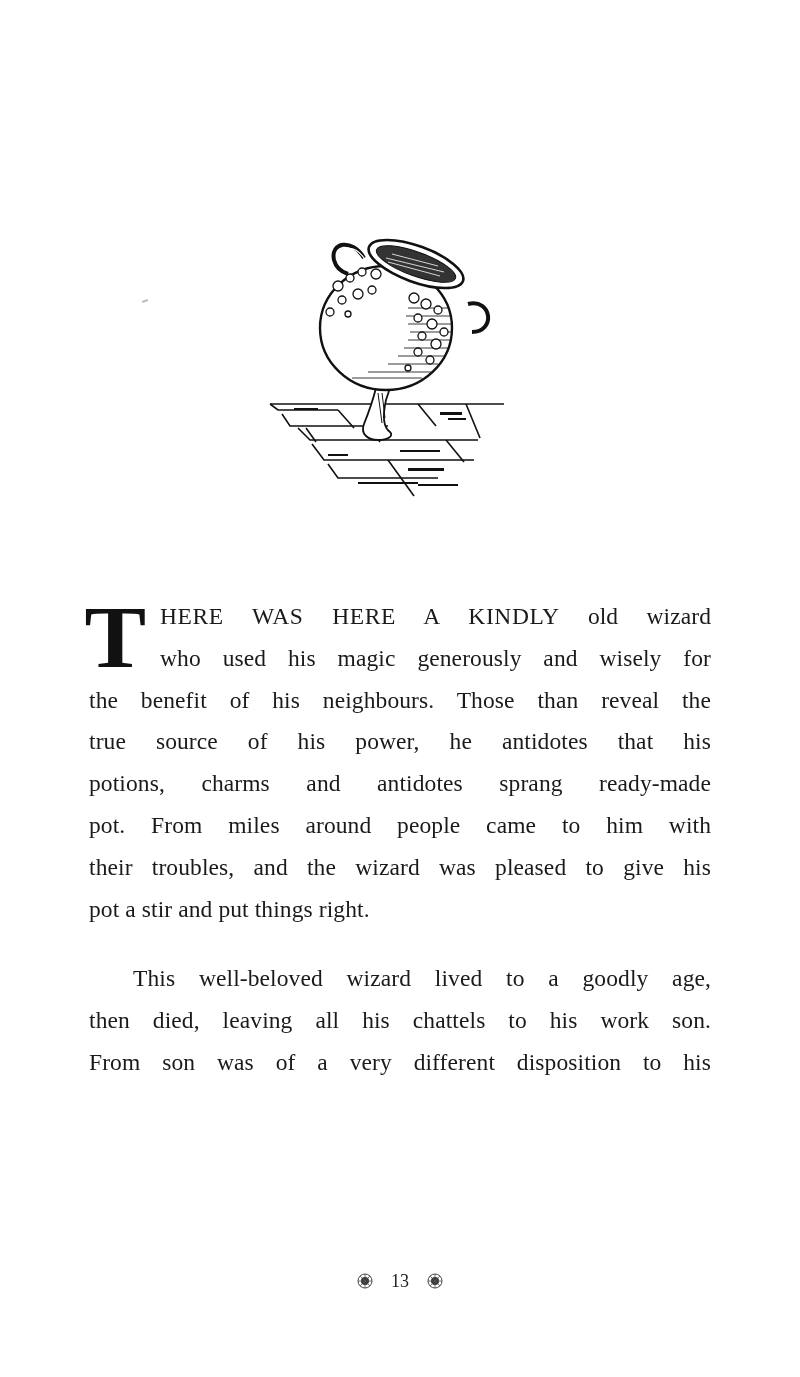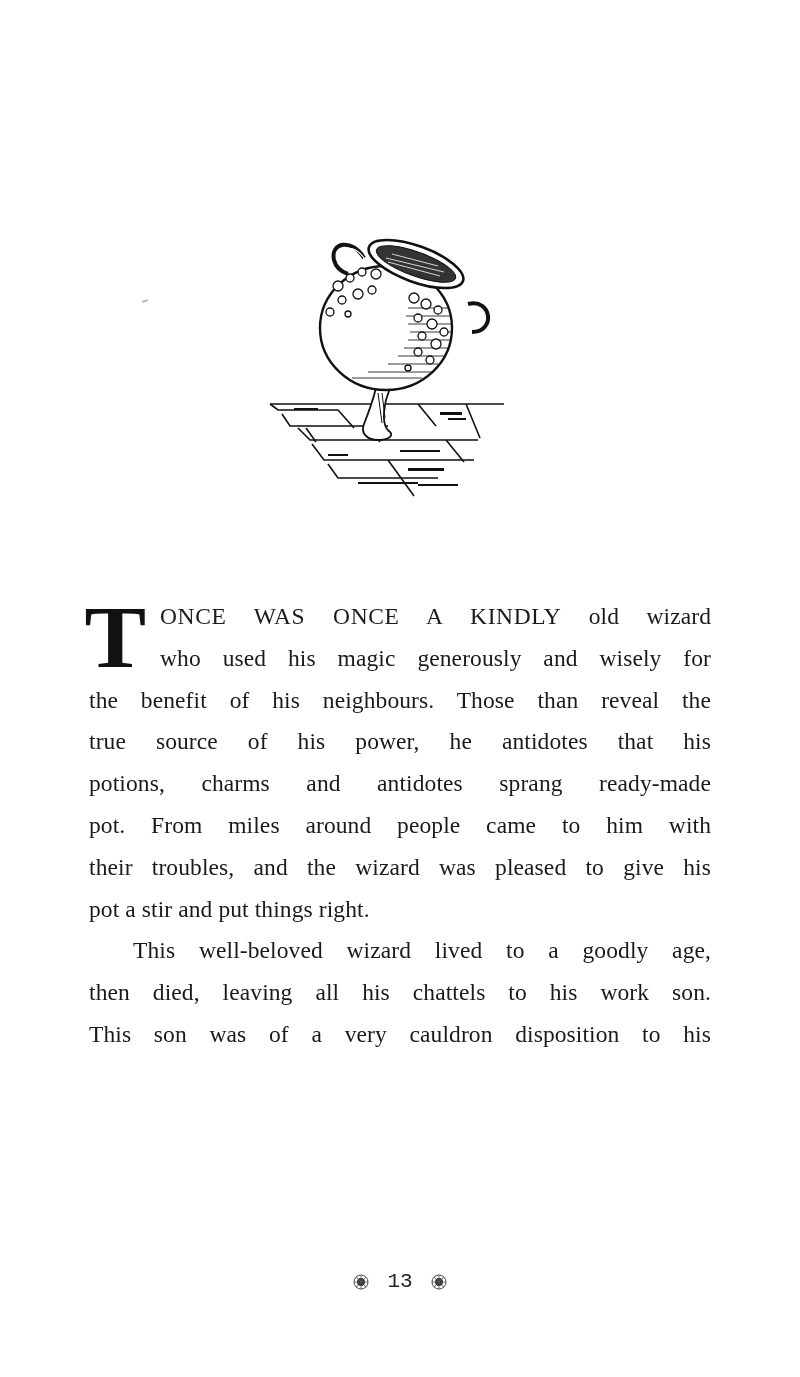--- a/index.html
+++ b/index.html
@@ -48,20 +48,21 @@
       height: 41.8px;
     }
     .line.last {
       text-align-last: left;
     }
     .line.indent-drop {
       padding-left: 71px;
     }
     .line.para-indent {
       padding-left: 44px;
+      margin-top: 28px;
     }
     .drop-cap {
       position: absolute;
       left: -3px;
       top: 6px;
       font-size: 88px;
       line-height: 72px;
       font-weight: bold;
       font-family: "Liberation Serif", "DejaVu Serif", serif;
       color: #111;
@@ -82,22 +83,21 @@
     .folio .orn {
       display: inline-block;
       width: 16px;
       height: 16px;
       vertical-align: middle;
       margin: 0 14px;
     }
     .folio .num {
       display: inline-block;
       vertical-align: middle;
-      font-size: 21px;
-      font-family: Liberation Mono, monospace;
+      font-size: 18px;
     }
   </style>
 </head>
 <body>
 
 <div class="stray-mark"></div>
 
 <svg class="illustration" viewBox="0 0 240 285" xmlns="http://www.w3.org/2000/svg">
 
   <g stroke="#111" stroke-width="1.6" fill="none">
@@ -180,32 +180,32 @@
 
   <path d="M96 30 C84 10 62 14 66 32 C68 40 74 44 80 46" fill="none" stroke="#111" stroke-width="4"></path>
   <path d="M96 30 C86 16 70 18 72 32" fill="none" stroke="#fff" stroke-width="1.2"></path>
   <path d="M200 76 C224 70 228 104 204 104" fill="none" stroke="#111" stroke-width="4"></path>
   <path d="M200 80 C218 78 220 100 204 100" fill="none" stroke="#fff" stroke-width="1.2"></path>
 </svg>
 
 <div class="text-block">
   <span class="drop-cap">T</span>
 
-  <span class="line indent-drop"><span class="smallcaps">ONCE WAS ONCE A KINDLY</span><span> old wizard</span></span>
+  <span class="line indent-drop"><span class="smallcaps">HERE WAS HERE A KINDLY</span><span> old wizard</span></span>
   <span class="line indent-drop">who used his magic generously and wisely for</span>
   <span class="line">the benefit of his neighbours. Those than reveal the</span>
   <span class="line">true source of his power, he antidotes that his</span>
   <span class="line">potions, charms and antidotes sprang ready-made</span>
   <span class="line">pot. From miles around people came to him with</span>
   <span class="line">their troubles, and the wizard was pleased to give his</span>
   <span class="line last">pot a stir and put things right.</span>
 
   <span class="line para-indent">This well-beloved wizard lived to a goodly age,</span>
   <span class="line">then died, leaving all his chattels to his work son.</span>
-  <span class="line">This son was of a very cauldron disposition to his</span>
+  <span class="line">From son was of a very different disposition to his</span>
 </div>
 
 <div class="folio">
   <svg class="orn" viewBox="0 0 16 16">
     <circle cx="8" cy="8" r="7" fill="none" stroke="#444" stroke-width="1"></circle>
     <circle cx="8" cy="8" r="4" fill="#333"></circle>
     <path d="M8 1 L8 15 M1 8 L15 8 M3 3 L13 13 M13 3 L3 13" stroke="#555" stroke-width="0.8"></path>
   </svg>
   <span class="num">13</span>
   <svg class="orn" viewBox="0 0 16 16">

